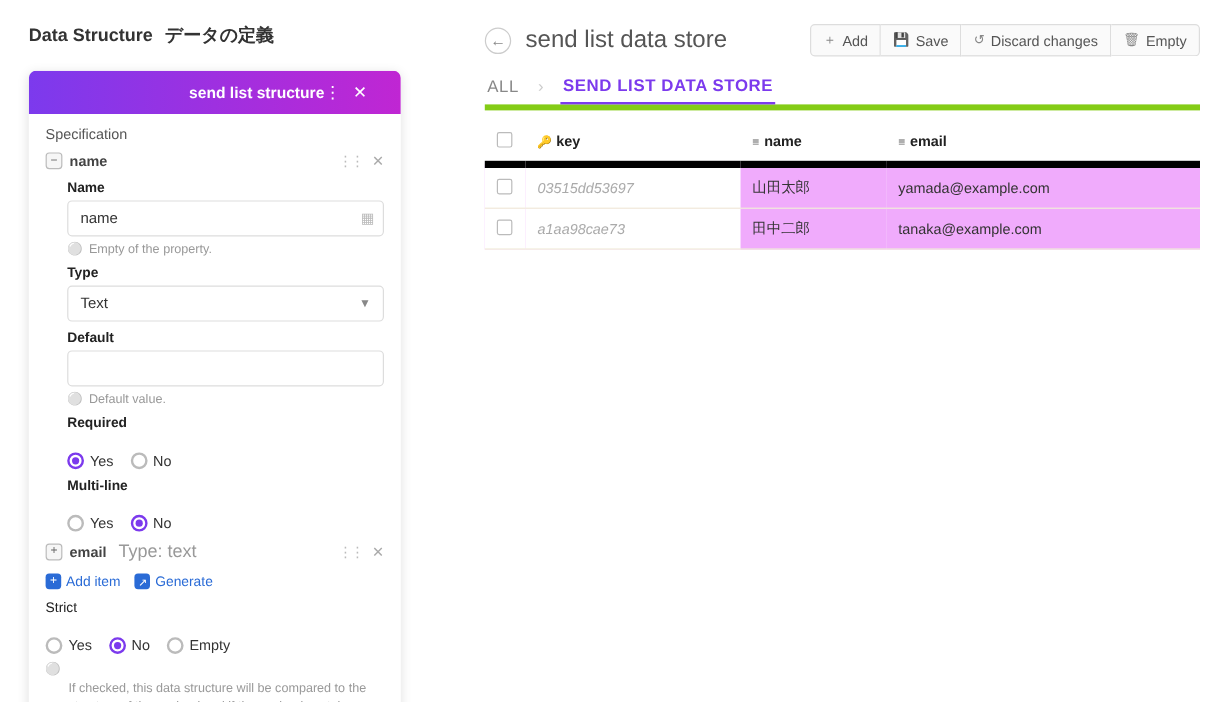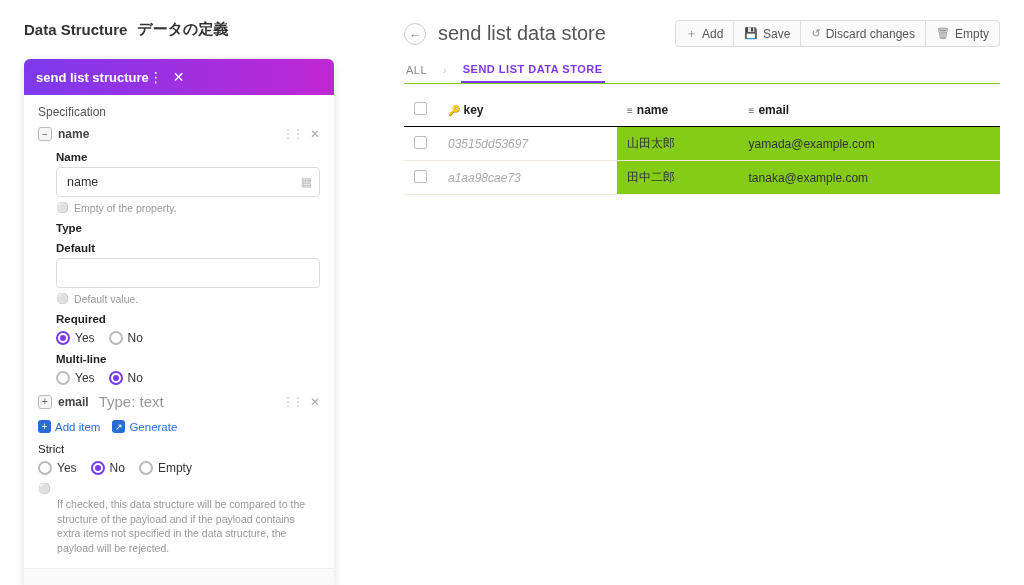--- a/index.html
+++ b/index.html
@@ -5,42 +5,42 @@
 * { box-sizing: border-box; margin: 0; padding: 0; }
 body { font-family: -apple-system, BlinkMacSystemFont, "Segoe UI", Helvetica, Arial, sans-serif; font-size: 13px; color: #333; background: #fff; padding: 20px 24px; }
 .columns { display: flex; gap: 70px; align-items: flex-start; }
 .col-left { width: 310px; flex-shrink: 0; }
 .col-right { flex: 1; }
 .section-title { font-weight: 700; font-size: 15px; margin-bottom: 20px; display: flex; gap: 10px; align-items: center; }
 .section-title .jp { font-weight: 700; }
 
 
 .ds-panel { border-radius: 6px; box-shadow: 0 2px 10px rgba(0,0,0,0.12); overflow: hidden; background: #fff; }
-.ds-header { background: linear-gradient(90deg, #7c3aed, #c026d3); color: #fff; padding: 10px 12px; display: flex; align-items: center; justify-content: flex-start; }
+.ds-header { background: linear-gradient(90deg, #7c3aed, #c026d3); color: #fff; padding: 10px 28px; display: flex; align-items: center; justify-content: flex-end; }
 .ds-header-title { font-weight: 600; font-size: 13px; }
 .ds-header-actions { display: flex; gap: 10px; align-items: center; }
 .ds-header-actions .icon-btn { color: #fff; font-size: 14px; cursor: pointer; }
 .ds-body { padding: 10px 14px 12px; font-size: 12px; color: #444; }
 .spec-title { color: #555; font-size: 12px; margin-bottom: 6px; }
 .prop-block { margin-bottom: 6px; }
 .prop-header { display: flex; align-items: center; justify-content: space-between; padding: 2px 0; }
 .prop-header .left { display: flex; align-items: center; gap: 6px; }
 .prop-header .left .toggle-ic { width: 14px; height: 14px; border: 1px solid #bbb; border-radius: 3px; display: flex; align-items: center; justify-content: center; font-size: 10px; color: #666; background:#f6f6f6; }
 .prop-header .left .name { font-weight: 700; font-size: 12px; }
 .prop-header .right { display: flex; gap: 8px; align-items: center; color: #aaa; }
 .prop-indent { padding-left: 18px; }
 .field-label { font-size: 11.5px; color: #222; font-weight:600; margin: 8px 0 4px; }
 .text-input, .select-input { width: 100%; padding: 7px 10px; border: 1px solid #ddd; border-radius: 4px; font-size: 12.5px; color: #333; background: #fff; }
 .select-input { display: flex; justify-content: space-between; align-items: center; cursor: pointer; }
 .caret { color: #888; font-size: 10px; }
 .hint { display: flex; align-items: center; gap: 5px; color: #b58900; font-size: 10.5px; margin-top: 4px; }
 .hint .bulb { color: #f5a623; }
 .hint .txt { color: #999; }
 .radio-row { display: flex; gap: 14px; align-items: center; margin-top: 6px; }
-.radio-item { display: flex; align-items: flex-end; gap: 5px; cursor: pointer; }
+.radio-item { display: flex; align-items: flex-end; gap: 5px; cursor: pointer; margin-top: 12px; }
 .radio-dot { width: 14px; height: 14px; border-radius: 50%; border: 2px solid #bbb; position: relative; }
 .radio-dot.selected { border-color: #7c3aed; }
 .radio-dot.selected::after { content: ""; position: absolute; inset: 2px; border-radius: 50%; background: #7c3aed; }
 .radio-label { font-size: 12px; color: #333; }
 .type-aux { color:#999; font-size:15px; margin-left:4px; }
 .add-row { display: flex; gap: 12px; font-size: 11.5px; margin-top: 8px; }
 .add-link { display: inline-flex; align-items: center; gap: 4px; color: #2a6bd6; cursor: pointer; }
 .add-link .plus-sq { width: 13px; height: 13px; background: #2a6bd6; color:#fff; border-radius:3px; display:flex; align-items:center; justify-content:center; font-size:10px; line-height:1; }
 .gen-link { display: inline-flex; align-items: center; gap: 4px; color: #2a6bd6; cursor:pointer; }
 .gen-link .gen-ic { width:13px; height:13px; background:#2a6bd6; border-radius:3px; display:flex; align-items:center; justify-content:center; color:#fff; font-size:9px; }
@@ -55,29 +55,29 @@
 .store-header { display:flex; align-items:center; justify-content:space-between; margin-bottom:10px; }
 .store-title-wrap { display:flex; align-items:center; gap:12px; }
 .back-circle { width:22px; height:22px; border:1px solid #ccc; border-radius:50%; display:flex; align-items:center; justify-content:center; color:#888; font-size:13px; cursor:pointer; }
 .store-title { font-size:20px; color:#555; font-weight:400; }
 .store-actions { display:flex; gap:0; }
 .store-btn { padding:5px 10px; border:1px solid #ddd; background:#fafafa; font-size:12px; color:#555; display:flex; align-items:center; gap:5px; cursor:pointer; }
 .store-btn + .store-btn { border-left:none; }
 .store-btn:first-child { border-radius:4px 0 0 4px; }
 .store-btn:last-child { border-radius:0 4px 4px 0; }
 .store-btn .ic { font-size:11px; color:#888; }
-.tabs { display:flex; gap:14px; font-size:11px; color:#888; border-bottom:1px solid #84cc16; padding-bottom:0; margin-bottom:0; align-items:center; }
+.tabs { display:flex; gap:14px; font-size:14px; color:#888; border-bottom:5px solid #84cc16; padding-bottom:0; margin-bottom:0; align-items:center; }
 .tab { padding:6px 2px; cursor:pointer; letter-spacing:0.5px; }
 .tab.active { color:#7c3aed; border-bottom:2px solid #7c3aed; font-weight:600; }
 .tab-sep { color:#ccc; }
 
 .data-table { width:100%; border-collapse:collapse; font-size:12px; margin-top:10px; }
-.data-table th { text-align:left; padding:8px 10px; border-bottom:1px solid #000000; font-weight:700; color:#222; font-size:12px; background:#fff; }
+.data-table th { text-align:left; padding:8px 10px; border-bottom:6px solid #000000; font-weight:700; color:#222; font-size:12px; background:#fff; }
 .data-table td { padding:8px 10px; border-bottom:1px solid #f0ecd9; }
-.data-table tbody tr { background:#84cc16; }
+.data-table tbody tr { background:#f0abfc; }
 .cell-key { color:#aaa; font-style:italic; background:#fff !important; }
 .td-key { background:#fff; }
 .checkbox { width:13px; height:13px; border:1px solid #bbb; border-radius:2px; display:inline-block; background:#fff; cursor:pointer; }
 .key-ic { font-size:10px; color:#333; margin-right:3px; }
 .col-ic { font-size:10px; color:#666; margin-right:4px; }
 .input-with-icon { position:relative; }
 .input-with-icon .trail-ic { position:absolute; right:8px; top:50%; transform:translateY(-50%); color:#bbb; font-size:12px; }
 </style>
 </head>
 <body>
@@ -119,20 +119,24 @@
             <div class="input-with-icon">
               <input class="text-input" type="text" value="name" style="">
               <span class="trail-ic">▦</span>
             </div>
             <div class="hint">
                 <span class="bulb">⚪</span>
                 <span class="txt">Empty of the property.</span>
               </div>
 
             <div class="field-label">Type</div>
+            <div class="select-input">
+              <span>Text</span>
+              <span class="caret">▼</span>
+            </div>
 
             <div class="field-label">Default</div>
             <input class="text-input" type="text" value="" style="">
             <div class="hint">
                 <span class="bulb">⚪</span>
                 <span class="txt">Default value.</span>
               </div>
 
             <div class="field-label">Required</div>
             <div class="radio-row">

